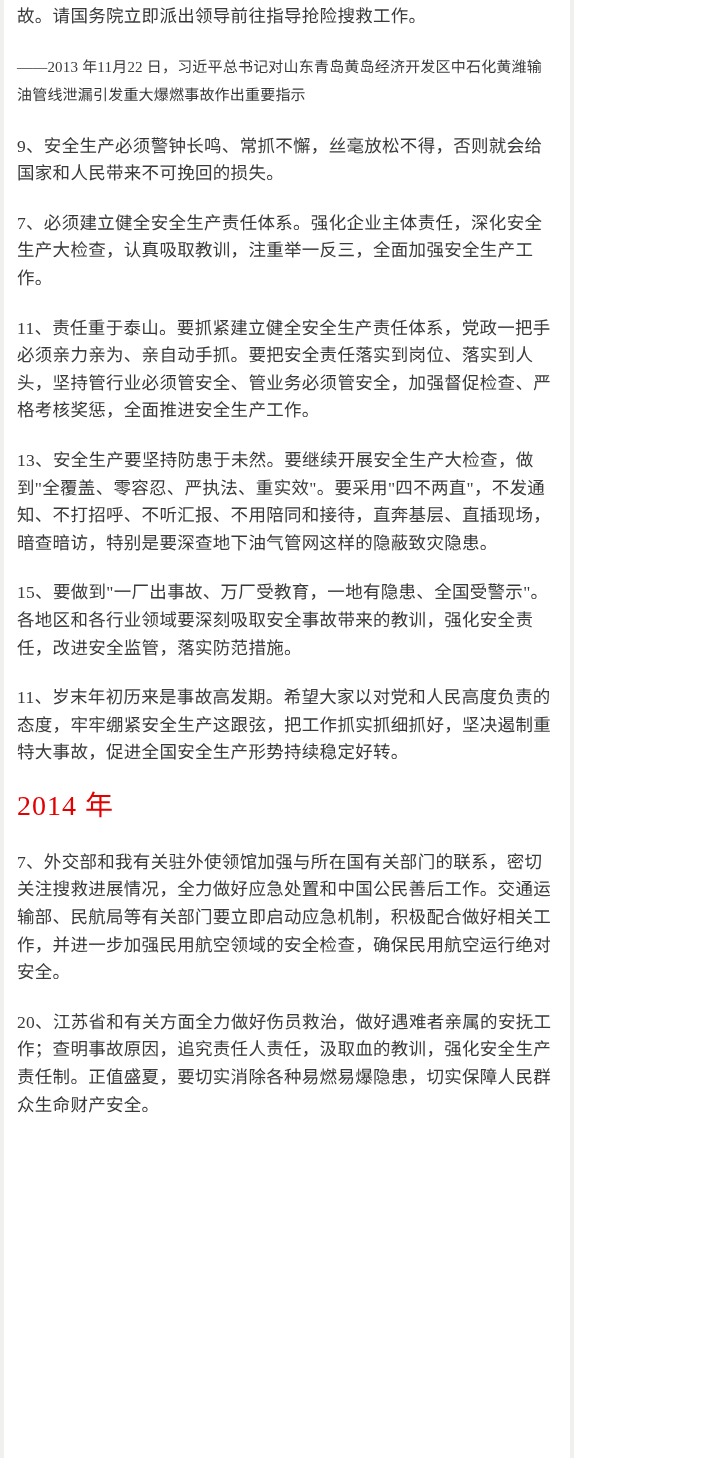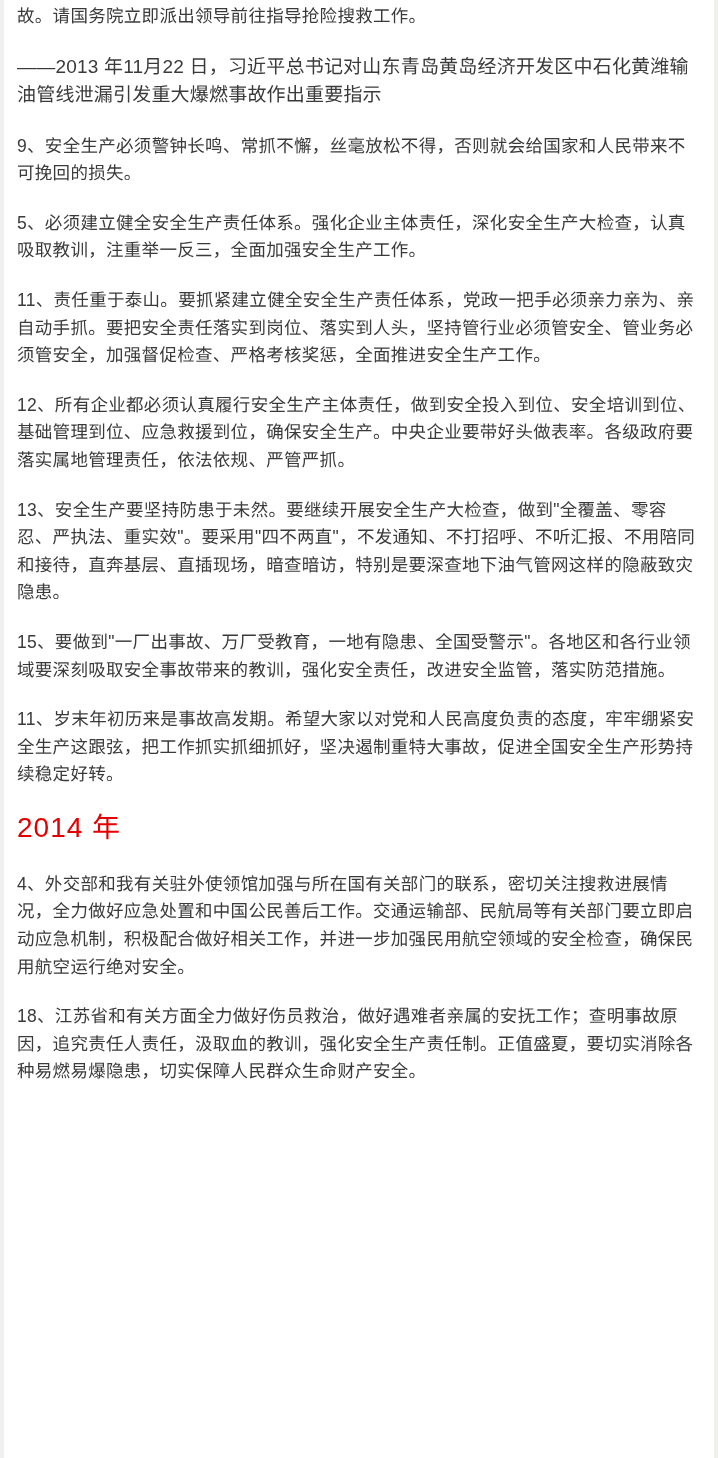--- a/index.html
+++ b/index.html
@@ -8,42 +8,42 @@
     --bg:#ffffff;
     --edge:#f0f0ee;
   }
   html,body{margin:0;padding:0;}
   body{
     width:718px;height:1458px;overflow:hidden;
     background:var(--bg);
     font-family:"Liberation Sans","DejaVu Sans",sans-serif;
   }
   .page{
-    position:relative;width:718px;height:1458px;background:var(--bg);
+    position:relative;width:574px;height:1458px;background:var(--bg);font-family:Liberation Serif, serif;
   }
   .edge-strip{
     position:absolute;top:0;bottom:0;width:4px;background:var(--edge);
   }
   .edge-strip.left{left:0;}
   .edge-strip.right{right:0;}
   .content{
     box-sizing:border-box;
     padding:3px 18px 0 17px;
     color:var(--text-color);
   }
   .para{
     font-size:17.5px;
     line-height:27.6px;
     letter-spacing:0.3px;
     margin:0 0 22px 0;
     text-align:left;
     word-break:break-all;
   }
   .citation{
-    font-size:19px;
+    font-size:15px;
     line-height:28px;
     letter-spacing:0.2px;
     margin:11px 0 24px 0;
     word-break:break-all;
   }
   .year-heading{
     font-size:28px;
     line-height:34px;
     font-weight:400;
     color:var(--red);
@@ -54,23 +54,22 @@
 </head>
 <body>
 
 <div class="page">
   <div class="edge-strip left"></div>
   <div class="edge-strip right"></div>
   <main class="content" id="article-content">
       <p class="para">故。请国务院立即派出领导前往指导抢险搜救工作。</p>
       <p class="citation">——2013 年11月22 日，习近平总书记对山东青岛黄岛经济开发区中石化黄潍输油管线泄漏引发重大爆燃事故作出重要指示</p>
       <p class="para">9、安全生产必须警钟长鸣、常抓不懈，丝毫放松不得，否则就会给国家和人民带来不可挽回的损失。</p>
-      <p class="para">5、必须建立健全安全生产责任体系。强化企业主体责任，深化安全生产大检查，认真吸取教训，注重举一反三，全面加强安全生产工作。</p>
+      <p class="para">7、必须建立健全安全生产责任体系。强化企业主体责任，深化安全生产大检查，认真吸取教训，注重举一反三，全面加强安全生产工作。</p>
       <p class="para">11、责任重于泰山。要抓紧建立健全安全生产责任体系，党政一把手必须亲力亲为、亲自动手抓。要把安全责任落实到岗位、落实到人头，坚持管行业必须管安全、管业务必须管安全，加强督促检查、严格考核奖惩，全面推进安全生产工作。</p>
-      <p class="para">12、所有企业都必须认真履行安全生产主体责任，做到安全投入到位、安全培训到位、基础管理到位、应急救援到位，确保安全生产。中央企业要带好头做表率。各级政府要落实属地管理责任，依法依规、严管严抓。</p>
       <p class="para">13、安全生产要坚持防患于未然。要继续开展安全生产大检查，做到"全覆盖、零容忍、严执法、重实效"。要采用"四不两直"，不发通知、不打招呼、不听汇报、不用陪同和接待，直奔基层、直插现场，暗查暗访，特别是要深查地下油气管网这样的隐蔽致灾隐患。</p>
       <p class="para">15、要做到"一厂出事故、万厂受教育，一地有隐患、全国受警示"。各地区和各行业领域要深刻吸取安全事故带来的教训，强化安全责任，改进安全监管，落实防范措施。</p>
       <p class="para">11、岁末年初历来是事故高发期。希望大家以对党和人民高度负责的态度，牢牢绷紧安全生产这跟弦，把工作抓实抓细抓好，坚决遏制重特大事故，促进全国安全生产形势持续稳定好转。</p>
       <h2 class="year-heading">2014 年</h2>
-      <p class="para">4、外交部和我有关驻外使领馆加强与所在国有关部门的联系，密切关注搜救进展情况，全力做好应急处置和中国公民善后工作。交通运输部、民航局等有关部门要立即启动应急机制，积极配合做好相关工作，并进一步加强民用航空领域的安全检查，确保民用航空运行绝对安全。</p>
-      <p class="para">18、江苏省和有关方面全力做好伤员救治，做好遇难者亲属的安抚工作；查明事故原因，追究责任人责任，汲取血的教训，强化安全生产责任制。正值盛夏，要切实消除各种易燃易爆隐患，切实保障人民群众生命财产安全。</p>
+      <p class="para">7、外交部和我有关驻外使领馆加强与所在国有关部门的联系，密切关注搜救进展情况，全力做好应急处置和中国公民善后工作。交通运输部、民航局等有关部门要立即启动应急机制，积极配合做好相关工作，并进一步加强民用航空领域的安全检查，确保民用航空运行绝对安全。</p>
+      <p class="para">20、江苏省和有关方面全力做好伤员救治，做好遇难者亲属的安抚工作；查明事故原因，追究责任人责任，汲取血的教训，强化安全生产责任制。正值盛夏，要切实消除各种易燃易爆隐患，切实保障人民群众生命财产安全。</p>
     </main>
 </div>
 
 </body></html>

